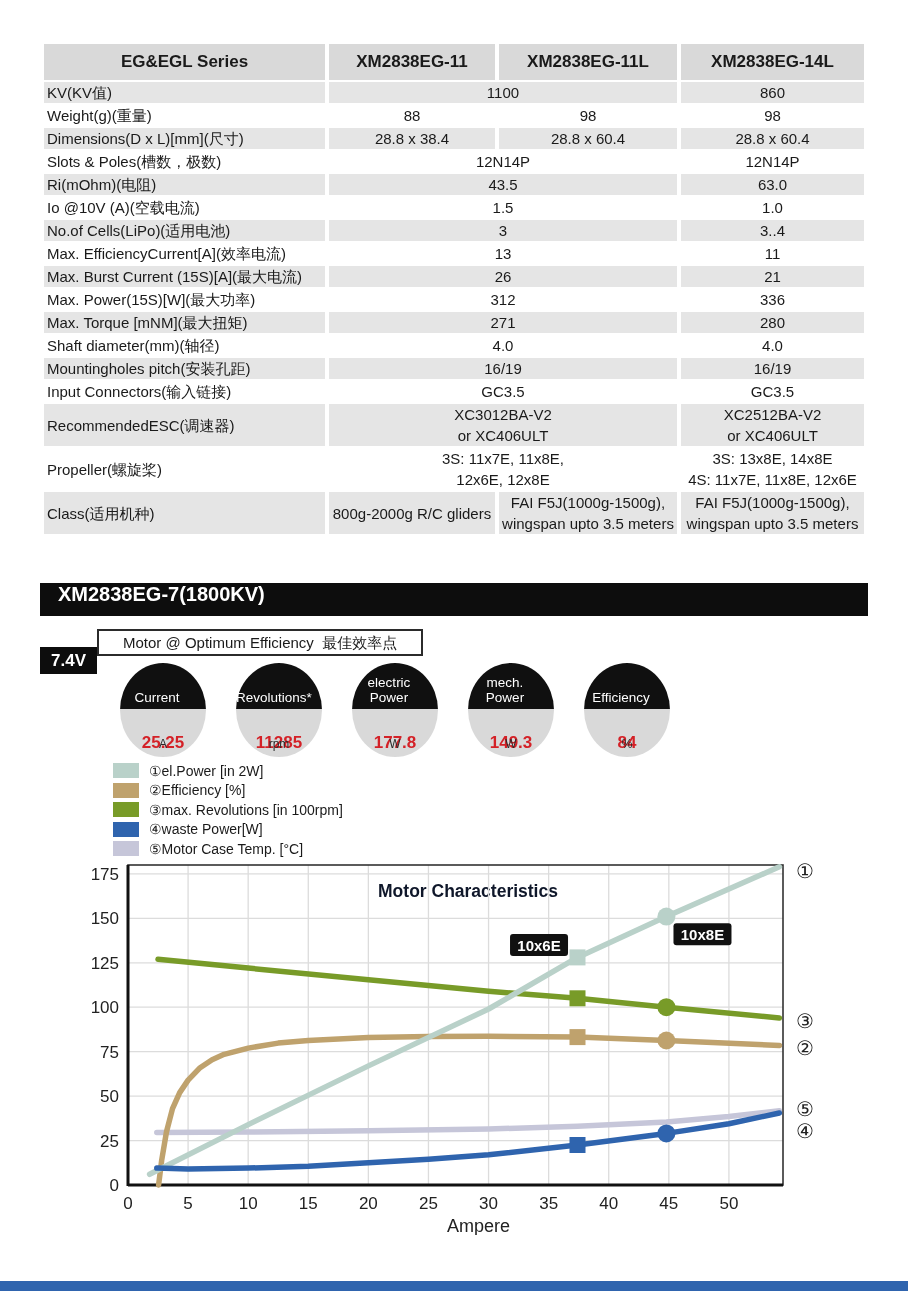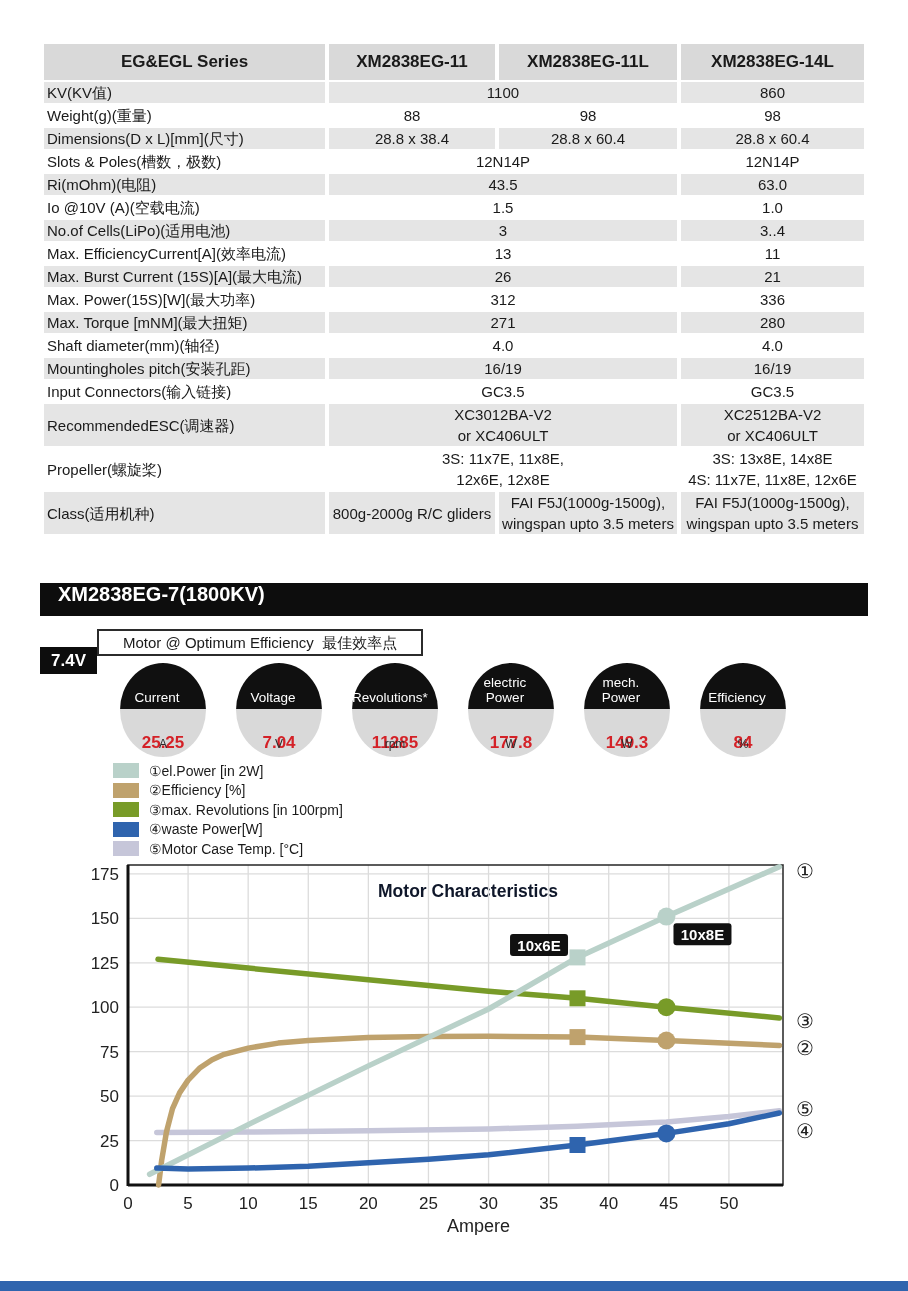--- a/index.html
+++ b/index.html
@@ -190,27 +190,20 @@
   <div class="vbadge">7.4V</div>
   <div class="eff-box">Motor @ Optimum Efficiency  最佳效率点</div>
 
   <div class="gauges">
       <div class="gauge">
         <div class="gtop">
           <div>Current</div>
         </div>
         <div class="gval">25.25</div>
         <div class="gunit">A</div>
-      </div>
-      <div class="gauge">
-        <div class="gtop">
-          <div>Voltage</div>
-        </div>
-        <div class="gval">7.04</div>
-        <div class="gunit">V</div>
       </div>
       <div class="gauge">
         <div class="gtop">
           <div>Revolutions*</div>
         </div>
         <div class="gval">11285</div>
         <div class="gunit">rpm</div>
       </div>
       <div class="gauge">
         <div class="gtop">

